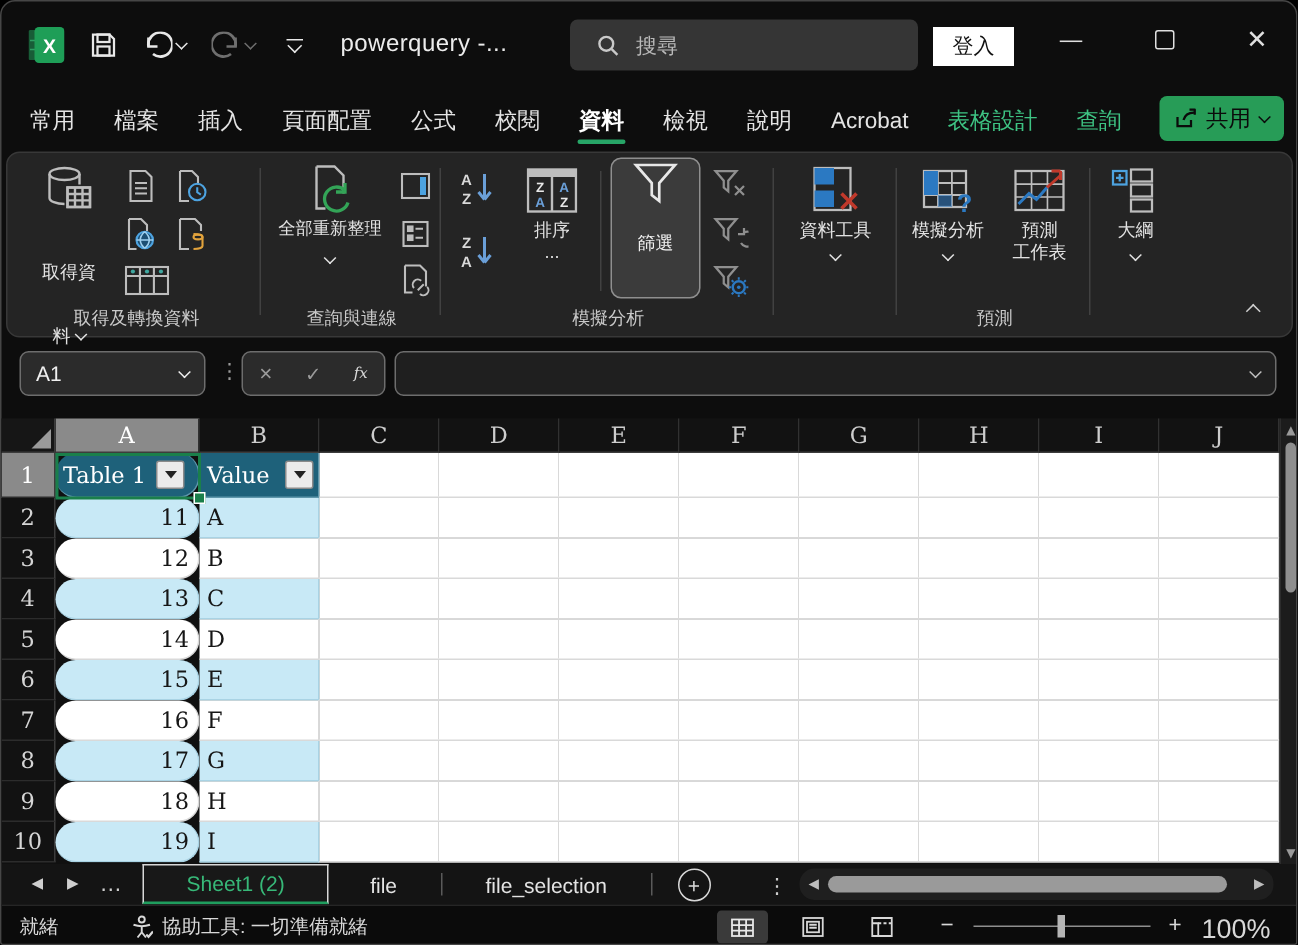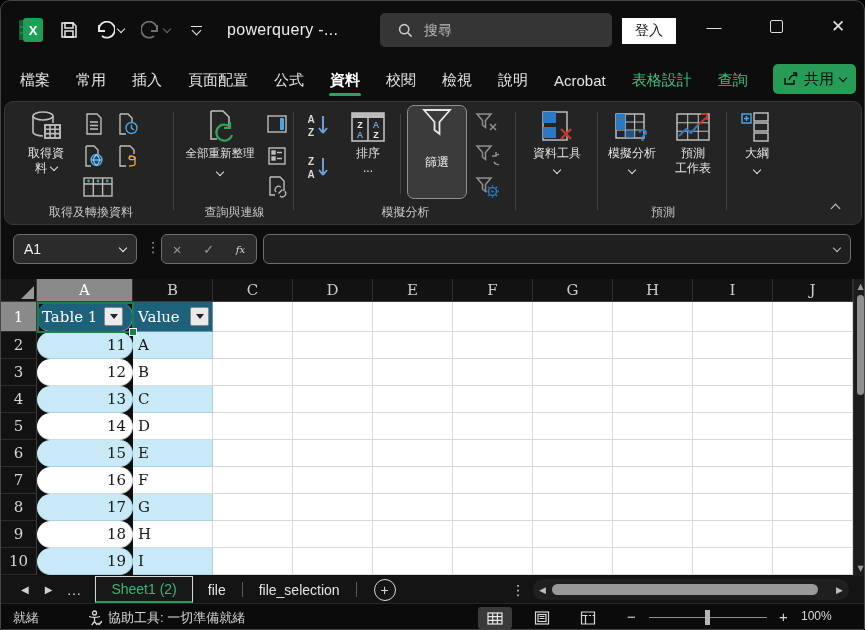--- a/index.html
+++ b/index.html
@@ -88,41 +88,41 @@
   .fltbtn .tri{width:0;height:0;border-left:4px solid transparent;border-right:4px solid transparent;border-top:5px solid #222;}
   .sel-overlay{position:absolute;left:36px;top:23px;width:97px;height:31px;border:2px solid #1a7f4b;box-sizing:border-box;pointer-events:none;}
   .fill-handle{position:absolute;left:128px;top:49px;width:6px;height:6px;background:#1a7f4b;border:1px solid #fff;pointer-events:none;}
   .vscroll{position:absolute;right:0;top:0;width:13px;height:297px;background:#1c1c1c;border-left:1px solid #2c2c2c;box-sizing:border-box;}
   .vthumb{position:absolute;left:3px;top:16px;width:7px;height:100px;background:#8f8f8f;border-radius:4px;}
   .varr{position:absolute;left:0;width:13px;text-align:center;color:#9a9a9a;font-size:8px;font-family:"DejaVu Sans",sans-serif;}
   
   .sheetbar{position:absolute;left:0;top:575px;width:100%;height:27px;background:#141414;display:flex;align-items:stretch;font-size:14px;}
   .snav{display:flex;align-items:center;color:#cfcfcf;font-size:10px;gap:16px;padding:0 14px 0 20px;font-family:"DejaVu Sans",sans-serif;}
   .sellip{display:flex;align-items:center;color:#cfcfcf;padding-right:14px;font-size:15px;}
-  .stab{display:flex;align-items:center;padding:0 15px;color:#e3e3e3;box-sizing:border-box;}
+  .stab{display:flex;align-items:center;padding:0 28px;color:#e3e3e3;box-sizing:border-box;}
   .stab.active{color:#37b878;background:#181818;border:1px solid #d8d8d8;border-bottom:2px solid #1f9e5e;}
   .sdiv{width:1px;background:#5a5a5a;margin:6px 1px;}
   .newsheet{display:flex;align-items:center;margin-left:16px;}
   .plus-circle{width:20px;height:20px;border:1.5px solid #d8d8d8;border-radius:50%;color:#d8d8d8;display:flex;align-items:center;justify-content:center;font-size:14px;line-height:1;}
   .sheet-dots{position:absolute;left:510px;top:0;height:27px;display:flex;align-items:center;color:#cfcfcf;}
   .hscroll{position:absolute;left:532px;top:3px;width:316px;height:21px;background:#1f1f1f;border-radius:10px;display:flex;align-items:center;}
   .hthumb{position:absolute;left:19px;top:5px;width:266px;height:11px;background:#9a9a9a;border-radius:6px;}
   .harr{position:absolute;color:#bdbdbd;font-size:9px;top:6px;font-family:"DejaVu Sans",sans-serif;}
   
   .statusbar{position:absolute;left:0;top:602px;width:100%;height:28px;background:#0b0b0b;border-top:1px solid #262626;
     display:flex;align-items:center;font-size:13px;color:#d8d8d8;box-sizing:border-box;}
   .st-ready{margin-left:12px;}
   .st-access{margin-left:48px;display:flex;align-items:center;gap:6px;}
   .viewbtn{position:absolute;top:3px;width:34px;height:22px;display:flex;align-items:center;justify-content:center;border-radius:3px;}
   .viewbtn.active{background:#3a3a3a;}
   .zoom-minus{position:absolute;left:626px;top:4px;font-size:15px;color:#d8d8d8;}
   .zoom-track{position:absolute;left:648px;top:13px;width:118px;height:1px;background:#8f8f8f;}
   .zoom-thumb{position:absolute;left:704px;top:6px;width:5px;height:15px;background:#b5b5b5;}
   .zoom-plus{position:absolute;left:778px;top:4px;font-size:15px;color:#d8d8d8;}
-  .zoom-pct{position:absolute;left:800px;top:5px;font-size:12px;}
+  .zoom-pct{position:absolute;left:800px;top:5px;font-size:18px;}
   svg{display:block;}
 </style>
 </head>
 <body>
 
 <div class="window">
 
   <div class="titlebar">
     <div class="tb-item excel-logo">
       <svg width="24" height="24" viewBox="0 0 24 24">
@@ -170,47 +170,47 @@
 
     <div class="signin-btn">登入</div>
     <div class="wc wc-min">—</div>
     <div class="wc wc-max">
         <span class="maxbox"></span>
       </div>
     <div class="wc wc-close">✕</div>
   </div>
 
   <div class="ribbontabs" id="tabstrip">
+      <div class="rtab normal">常用</div>
       <div class="rtab normal">檔案</div>
-      <div class="rtab normal">常用</div>
       <div class="rtab normal">插入</div>
       <div class="rtab normal">頁面配置</div>
       <div class="rtab normal">公式</div>
+      <div class="rtab normal">校閱</div>
       <div class="rtab selected">資料</div>
-      <div class="rtab normal">校閱</div>
       <div class="rtab normal">檢視</div>
       <div class="rtab normal">說明</div>
       <div class="rtab normal">Acrobat</div>
       <div class="rtab contextual">表格設計</div>
       <div class="rtab contextual">查詢</div>
     </div>
   <div class="share-btn">
     <svg width="15" height="14" viewBox="0 0 15 14" fill="none" stroke="#0b0b0b" stroke-width="1.5">
       <path d="M2 6 v6 h9 v-4"></path>
         <path d="M6 8 c1-4 4-5 7-5"></path>
         <path d="M10 1 h3.5 v3.5" stroke-linejoin="round"></path>
     </svg>
     <span>共用</span>
     <span class="chev chev-sm"></span>
   </div>
 
   <div class="panel">
 
     <div class="rgroup" style="left:4px;width:164px;">
-      <div class="bigbtn" style="left:8px;top:6px;width:58px;">
+      <div class="bigbtn" style="left:8px;top:6px;width:58px;gap:28px;">
         <div class="ic">
           <svg width="32" height="34" viewBox="0 0 32 34" fill="none" stroke="#bdbdbd" stroke-width="1.6">
             <ellipse cx="13" cy="6" rx="10" ry="4"></ellipse>
             <path d="M3 6 v16 c0 2.2 4.5 4 10 4"></path>
             <path d="M23 6 v7"></path>
             <rect x="15" y="15" width="15" height="13" fill="#242424"></rect>
             <path d="M15 15 h15 v13 h-15 z M15 19.3 h15 M15 23.6 h15 M20 15 v13 M25 15 v13"></path>
           </svg>
         </div>
         <div>取得資</div>

